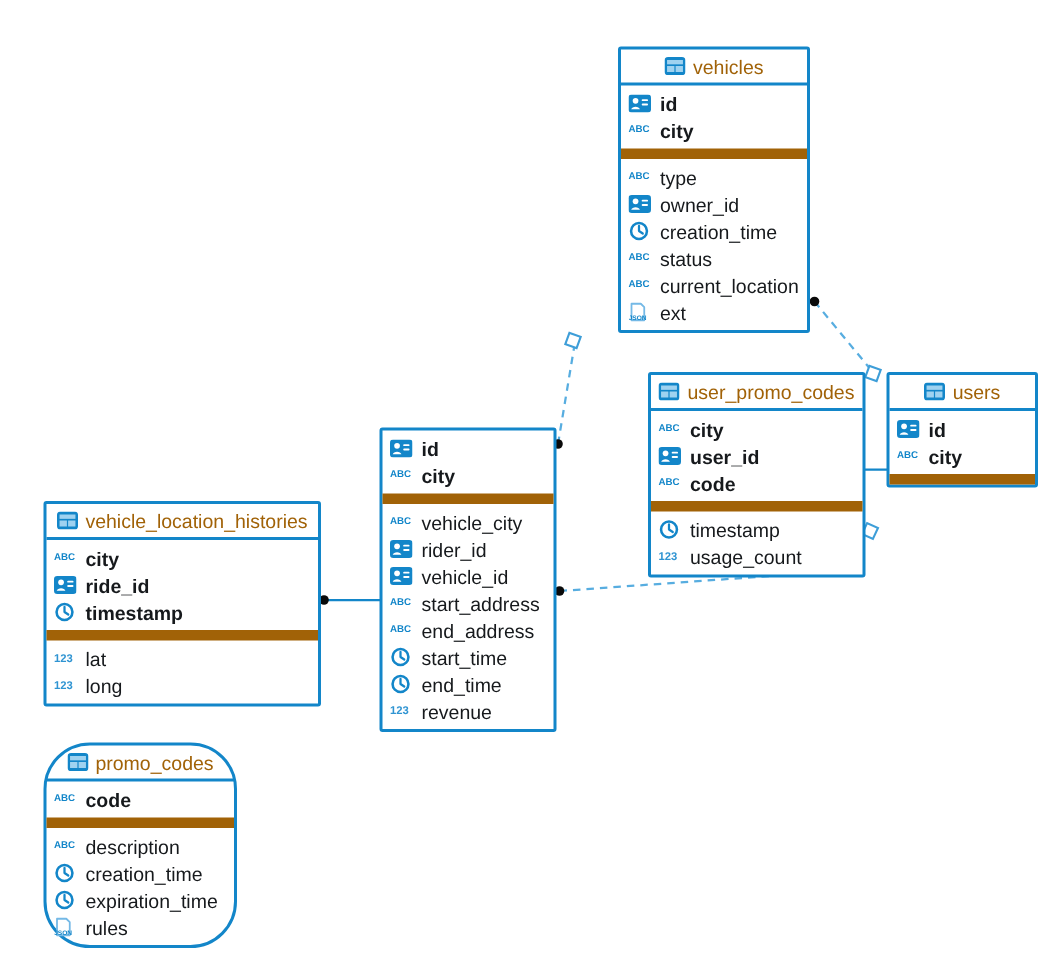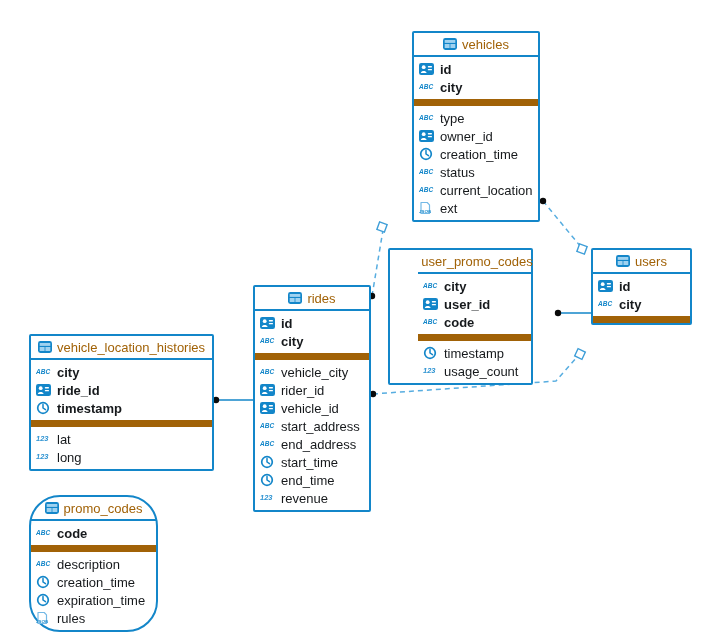--- a/index.html
+++ b/index.html
@@ -16,21 +16,21 @@
     height:22px;display:flex;align-items:center;justify-content:center;gap:5px;
     border-bottom:2px solid #1386c9;font-size:13px;color:#a16207;white-space:nowrap;
     padding:0 4px;
   }
   .sec{padding:3px 0;}
   .sec.pk{border-bottom:7px solid #a16207;}
   .row{
     height:18px;display:flex;align-items:center;padding:0 6px 0 5px;
     font-size:13px;color:#16191c;white-space:nowrap;
   }
-  .row .ic{width:19px;min-width:19px;display:flex;align-items:flex-start;justify-content:flex-start;font-style:italic;}
+  .row .ic{width:19px;min-width:19px;display:flex;align-items:flex-start;justify-content:flex-start;}
   .row.pk .fname{font-weight:700;}
   .fname{margin-left:2px;}
   .abc{font-size:6.5px;font-weight:800;color:#1386c9;line-height:1;}
   .num{font-size:7.5px;font-weight:700;color:#2f94d2;line-height:1;}
 </style>
 </head>
 <body>
 
 <div class="canvas" style="width: 705px; height: 636px; background: rgb(255, 255, 255);">
   <svg class="edges" width="705" height="636">
@@ -132,21 +132,21 @@
           <span class="ic">
             <svg viewBox="0 0 12 14" width="12" height="14">
               <path d="M2 1.5 h6.2 l2.3 2.3 v8.7 h-8.5 z" fill="#fff" stroke="#74b9e6" stroke-width="1.2" stroke-linejoin="round"></path>
               <text x="6.1" y="12.2" font-size="4.4" font-weight="700" fill="#1386c9" text-anchor="middle" font-family="Liberation Sans, sans-serif">JSON</text>
             </svg>
           </span>
           <span class="fname">ext</span>
         </div>
       </div>
     </div>
-    <div class="tbl" style="left: 388px; top: 248px; width: 145px; padding-left: 28px;">
+    <div class="tbl" style="left: 432px; top: 248px; width: 145px;">
       <div class="thead">
         <svg viewBox="0 0 14 12" width="14" height="12">
           <rect width="14" height="12" rx="2.4" fill="#1386c9"></rect>
           <rect x="1.7" y="2" width="10.6" height="2.9" fill="#9fd2f0"></rect>
           <rect x="1.7" y="6" width="4.9" height="4" fill="#9fd2f0"></rect>
           <rect x="7.4" y="6" width="4.9" height="4" fill="#9fd2f0"></rect>
         </svg>
         <span>user_promo_codes</span>
       </div>
       <div class="sec pk">
@@ -218,29 +218,20 @@
         </div>
         <div class="row pk">
           <span class="ic">
             <span class="abc">ABC</span>
           </span>
           <span class="fname">city</span>
         </div>
       </div>
     </div>
     <div class="tbl" style="left: 253px; top: 285px; width: 118px;">
-      <div class="thead">
-        <svg viewBox="0 0 14 12" width="14" height="12">
-          <rect width="14" height="12" rx="2.4" fill="#1386c9"></rect>
-          <rect x="1.7" y="2" width="10.6" height="2.9" fill="#9fd2f0"></rect>
-          <rect x="1.7" y="6" width="4.9" height="4" fill="#9fd2f0"></rect>
-          <rect x="7.4" y="6" width="4.9" height="4" fill="#9fd2f0"></rect>
-        </svg>
-        <span>rides</span>
-      </div>
       <div class="sec pk">
         <div class="row pk">
           <span class="ic">
             <svg viewBox="0 0 15 12" width="15" height="12">
               <rect width="15" height="12" rx="2.2" fill="#1386c9"></rect>
               <circle cx="4.7" cy="4.2" r="1.9" fill="#fff"></circle>
               <path d="M1.8 9.9 C2.4 7.5 7 7.5 7.6 9.9 Z" fill="#fff"></path>
               <rect x="8.8" y="3.1" width="4.2" height="1.3" rx="0.6" fill="#fff"></rect>
               <rect x="8.8" y="6" width="4.2" height="1.3" rx="0.6" fill="#fff"></rect>
             </svg>

